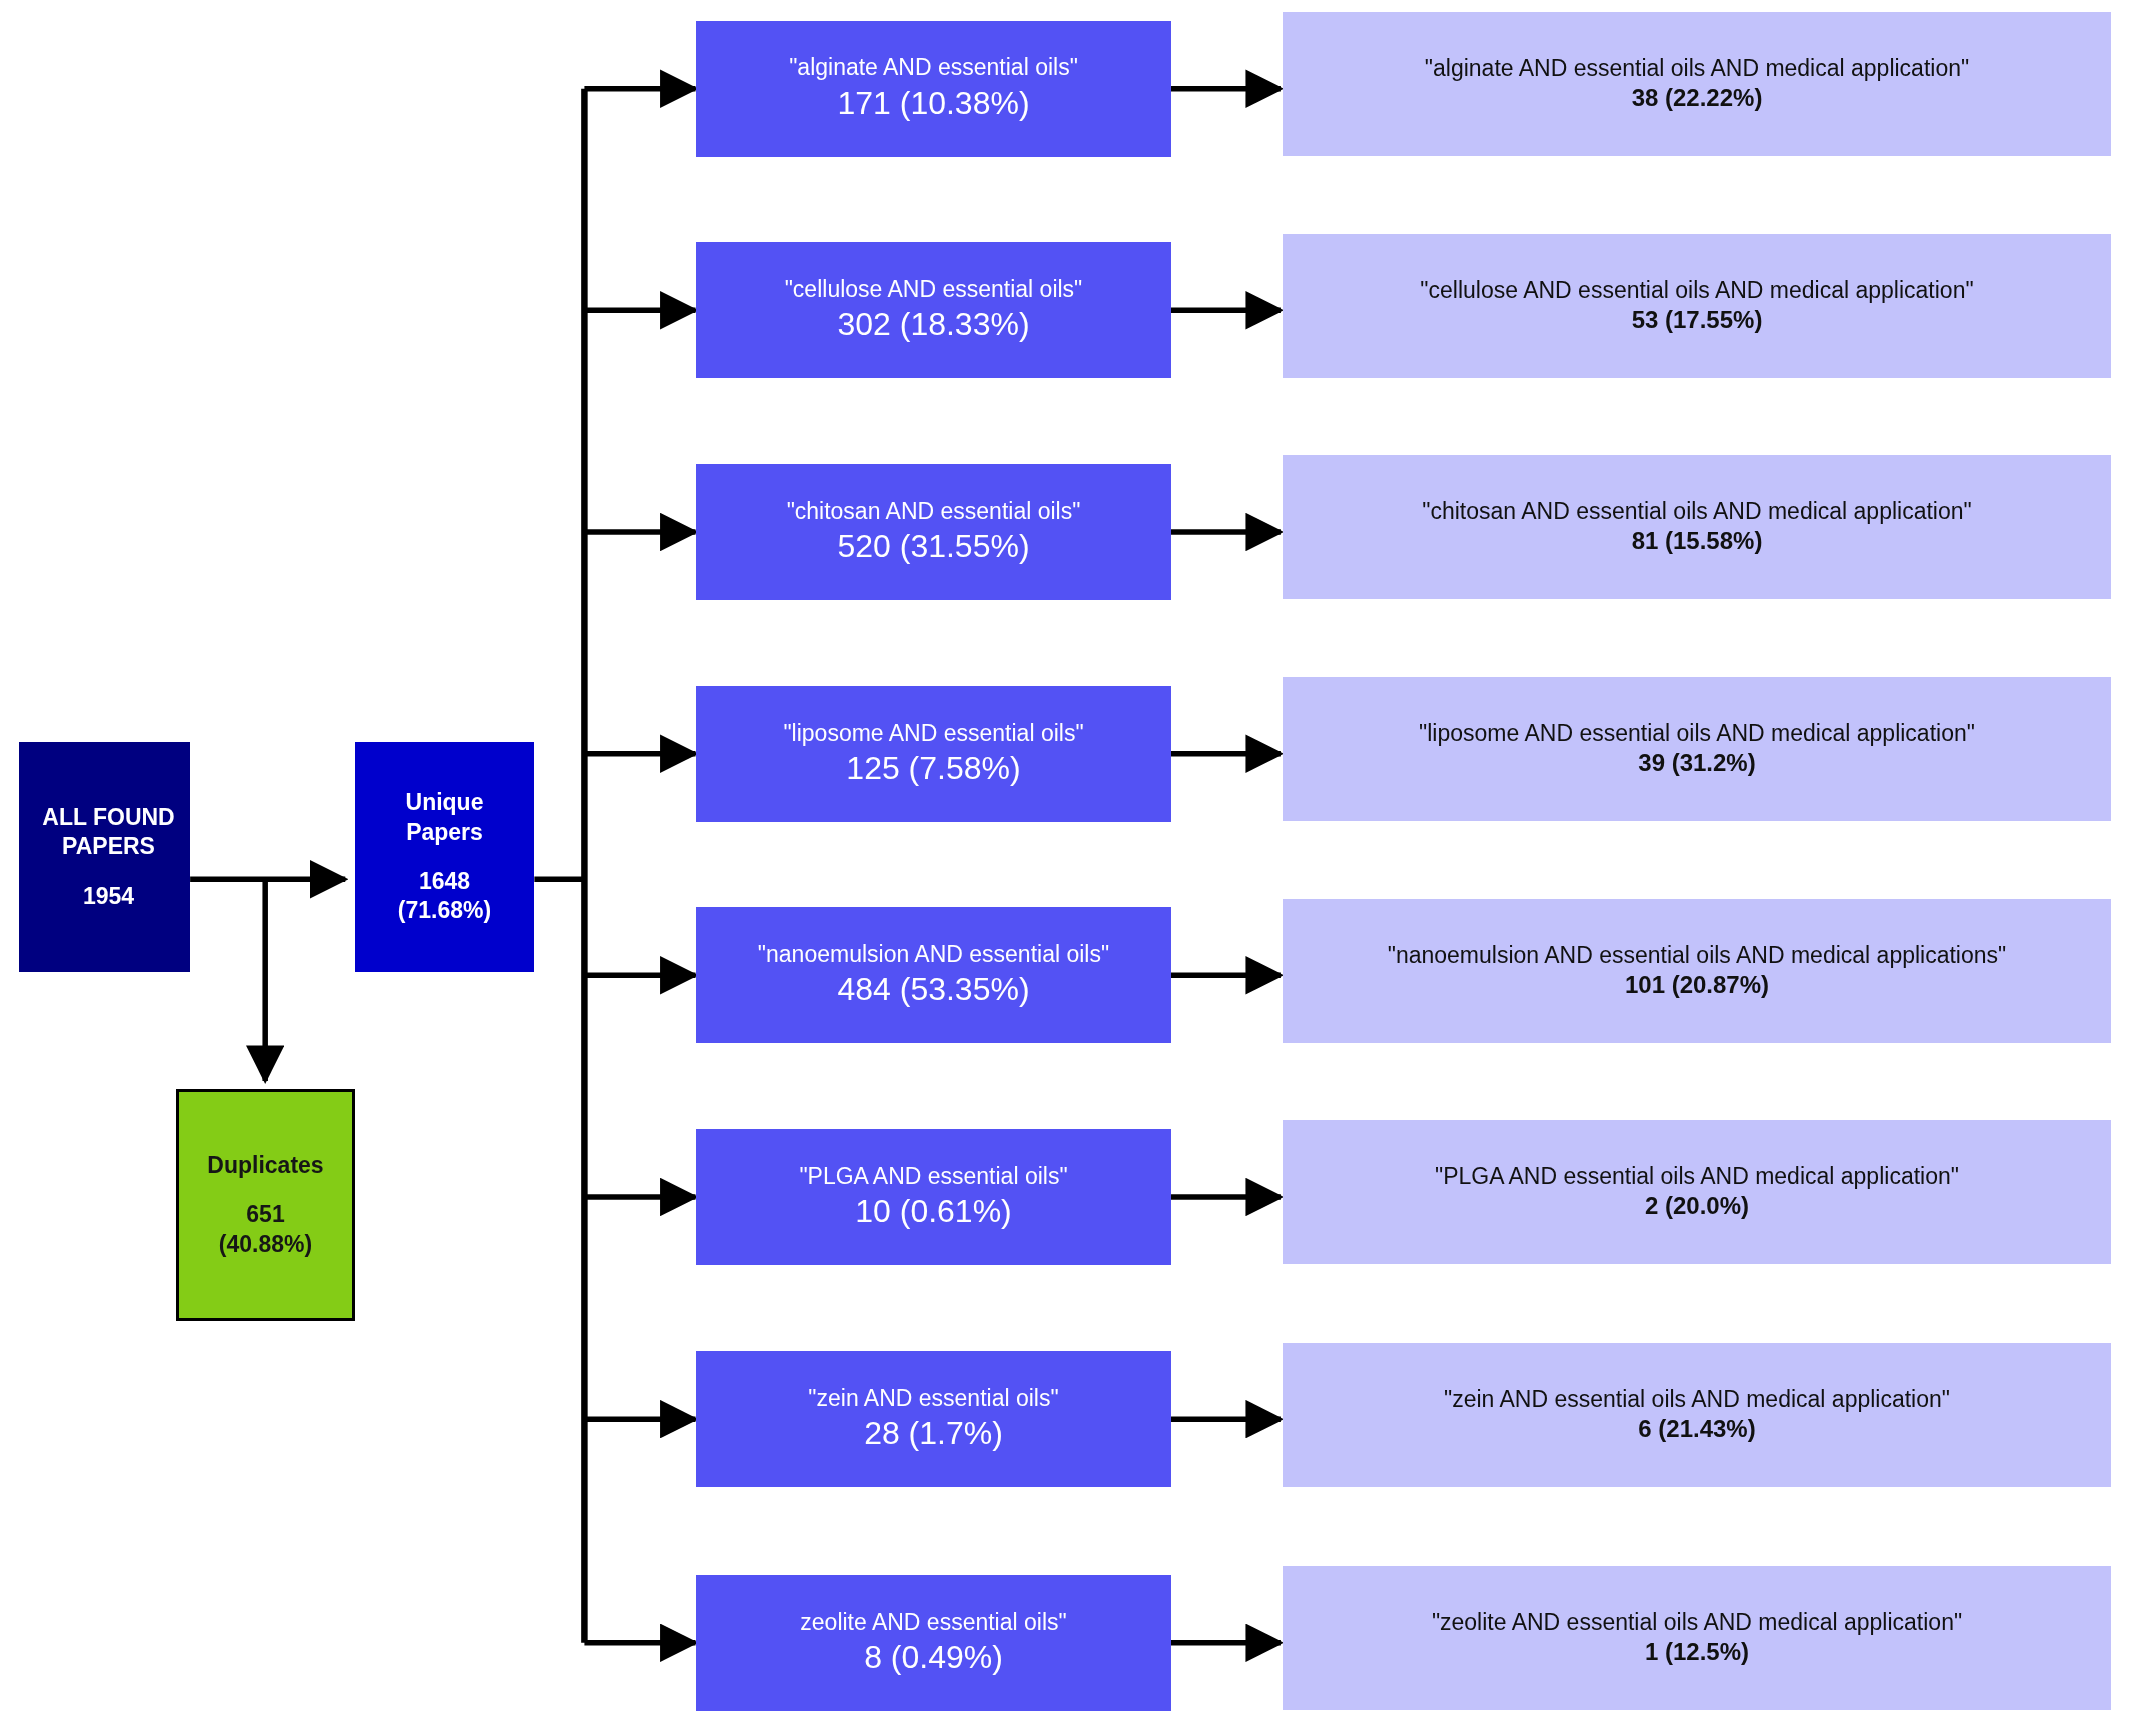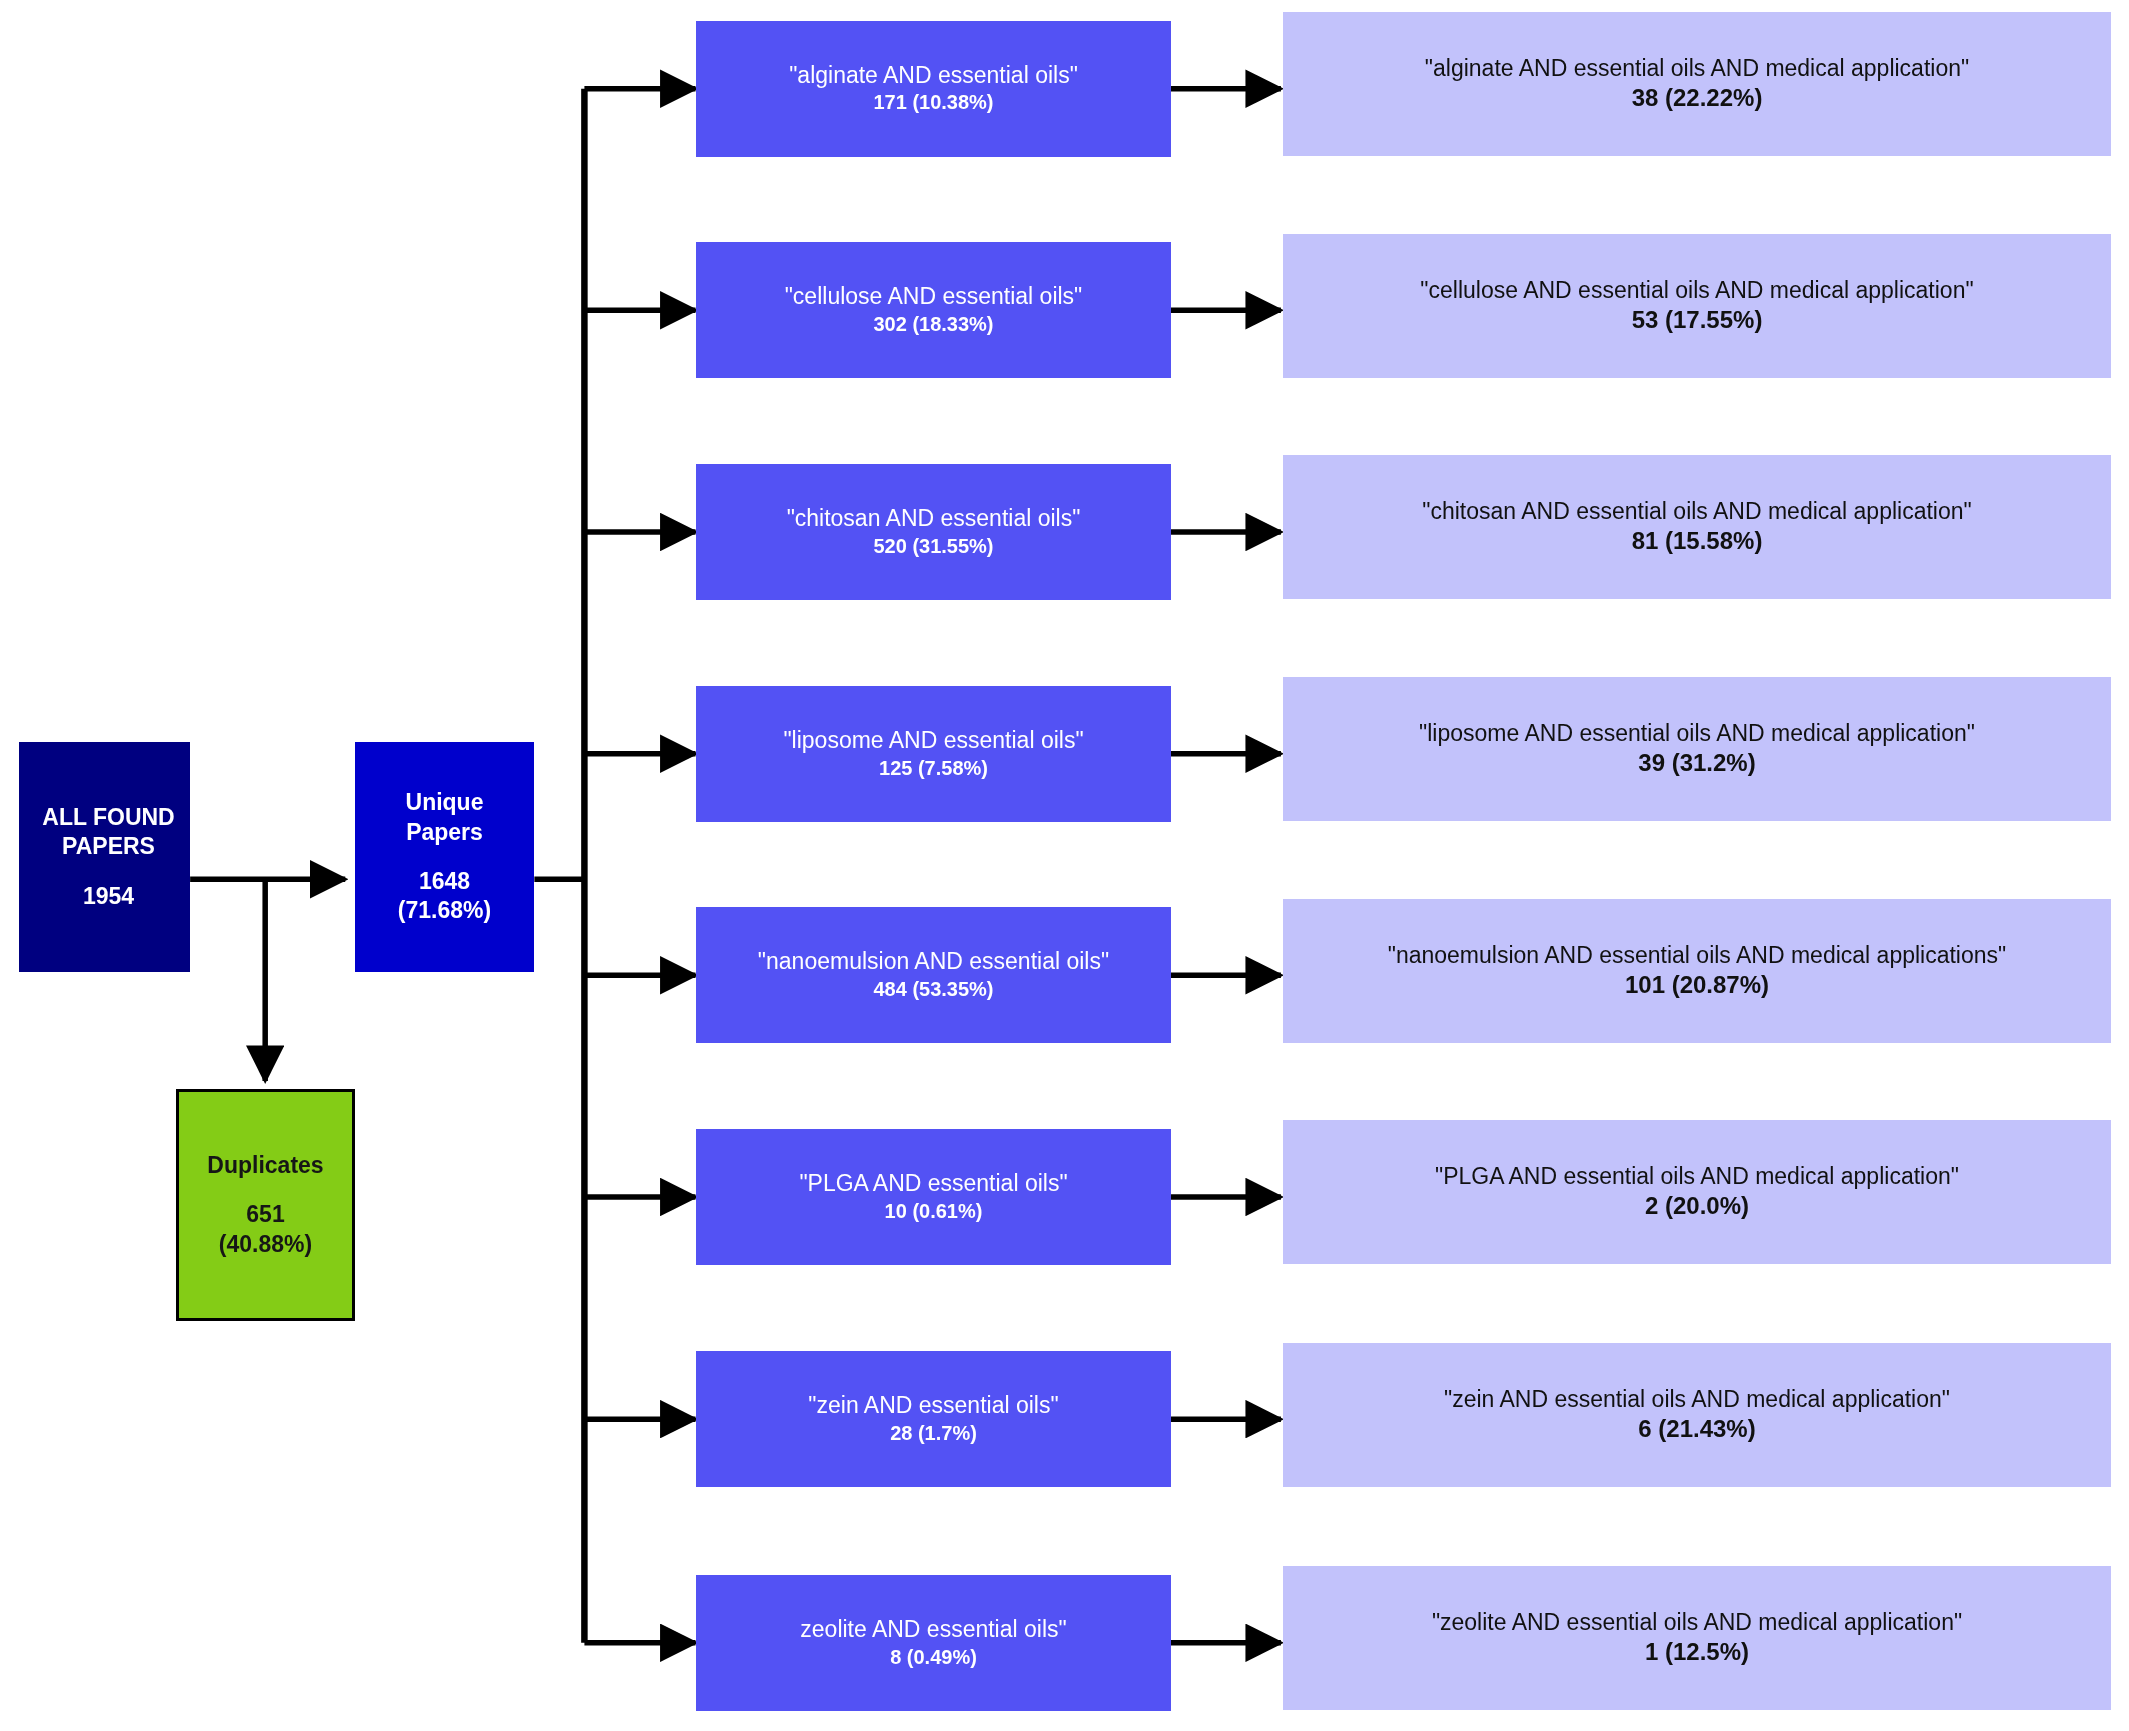--- a/index.html
+++ b/index.html
@@ -67,22 +67,22 @@
   
   .node-query {
     background: #5352F4;
     color: #ffffff;
   }
   .node-query .q-label {
     font-size: 23px;
     font-weight: normal;
   }
   .node-query .q-count {
-    font-size: 20px;
-    font-weight: bold;
+    font-size: 32px;
+    font-weight: normal;
   }
   
   .node-result {
     background: #C2C2FB;
     color: #111111;
   }
   .node-result .r-label {
     font-size: 23px;
     font-weight: normal;
   }

